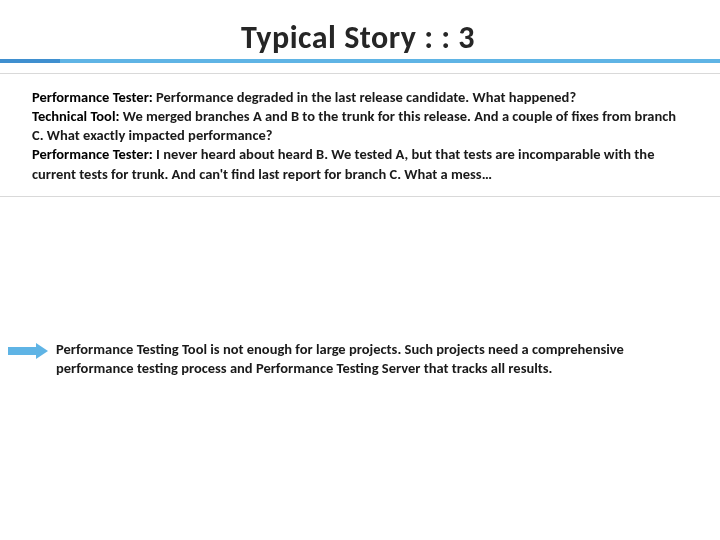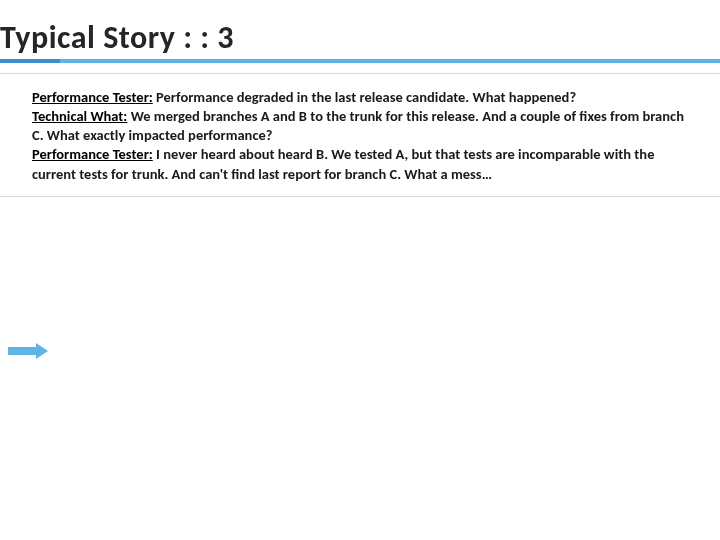--- a/index.html
+++ b/index.html
@@ -6,21 +6,21 @@
   body {
     width: 720px;
     height: 540px;
     background: #ffffff;
     font-family: "Calibri", "Segoe UI", Arial, sans-serif;
     position: relative;
     overflow: hidden;
   }
   .title-area {
     padding: 18px 4px 0 0;
-    text-align: left;
+    text-align: center;
   }
   .title {
     font-size: 32px;
     font-weight: 700;
     color: #262626;
     letter-spacing: 0.5px;
   }
   .title-underline {
     margin-top: 2px;
     height: 4px;
@@ -45,21 +45,20 @@
   }
   .dialogue {
     padding: 14px 32px 0 32px;
     font-size: 14.5px;
     line-height: 1.32;
     color: #1a1a1a;
     font-weight: 600;
   }
   .dialogue .speaker {
     font-weight: 700;
-    text-decoration: underline;
     color: #000;
   }
   .rule2 {
     height: 1px;
     width: 100%;
     background: #d9d9d9;
     margin-top: 12px;
   }
   .conclusion-wrap {
     position: absolute;
@@ -105,24 +104,25 @@
 
 <div class="title-area">
   <div class="title">Typical Story : : 3</div>
 </div>
 <div class="title-underline"></div>
 
 <div class="rule"></div>
 
 <div class="dialogue">
   <span class="speaker">Performance Tester:</span><span> Performance degraded in the last release candidate. What happened?</span><br>
-  <span class="speaker">Technical What:</span><span> We merged branches A and B to the trunk for this release. And a couple of fixes from branch C. What exactly impacted performance?</span><br>
+  <span class="speaker">Technical Tool:</span><span> We merged branches A and B to the trunk for this release. And a couple of fixes from branch C. What exactly impacted performance?</span><br>
   <span class="speaker">Performance Tester:</span><span> I never heard about heard B. We tested A, but that tests are incomparable with the current tests for trunk. And can't find last report for branch C. What a mess…</span>
 </div>
 
 <div class="rule2"></div>
 
 <div class="conclusion-wrap">
   <div class="arrow">
     <div class="arrow-body"></div>
     <div class="arrow-head"></div>
   </div>
+  <div class="conclusion">Performance Testing Tool is not enough for large projects. Such projects need a comprehensive performance testing process and Performance Testing Server that tracks all results.</div>
 </div>
 
 </body></html>

